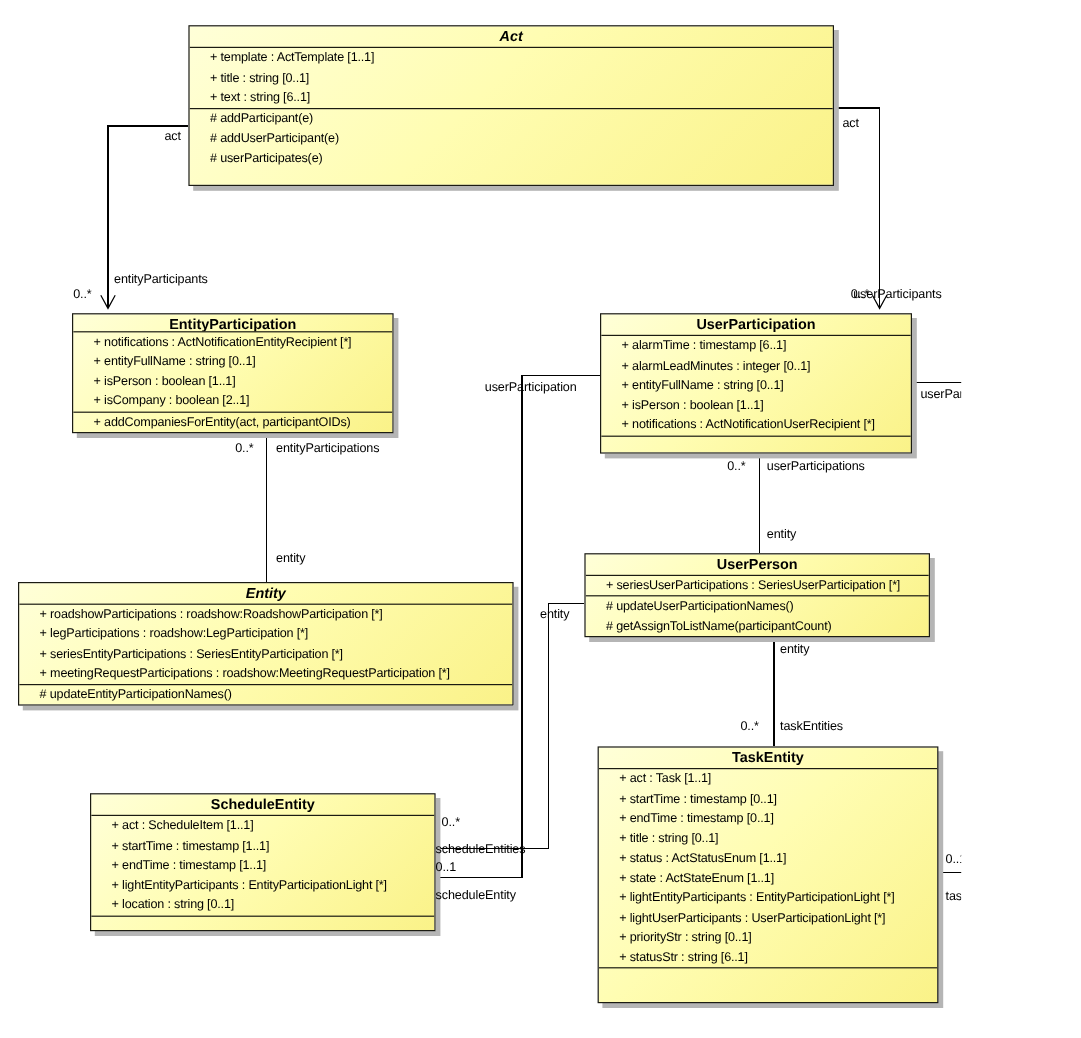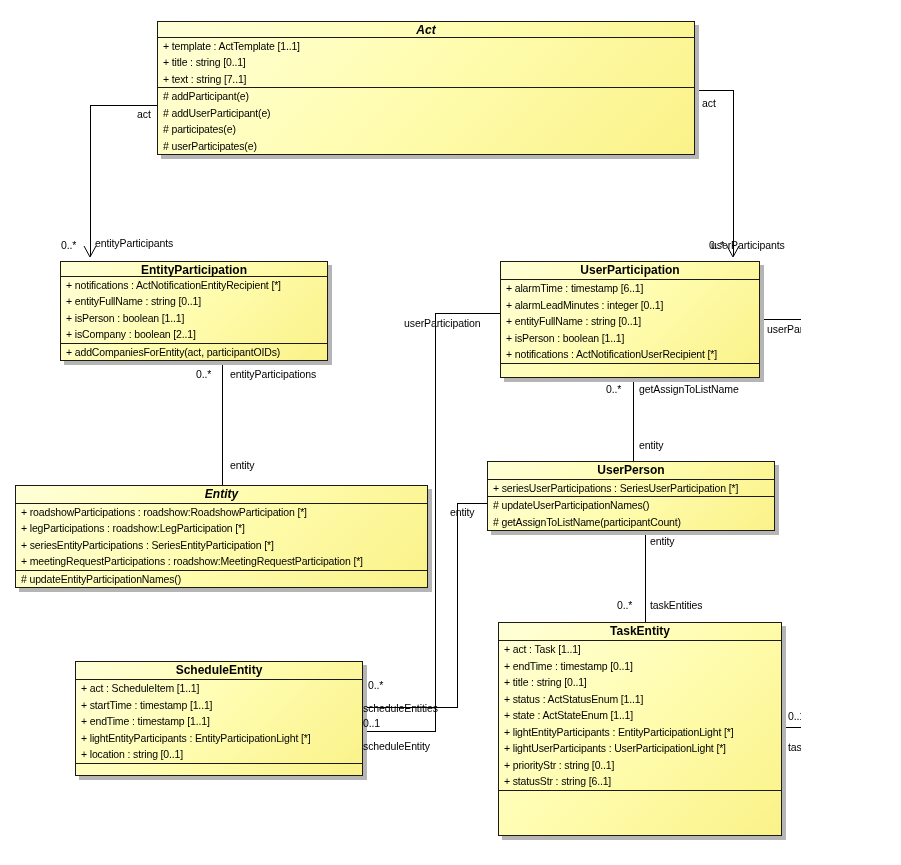--- a/index.html
+++ b/index.html
@@ -24,21 +24,21 @@
     box-sizing:border-box;
   }
   .uml-title{
     height:17px;line-height:16px;font-size:12px;font-weight:bold;text-align:center;
     border-bottom:1px solid var(--border);white-space:nowrap;overflow:hidden;
   }
   .uml-class.abstract .uml-title{font-style:italic;}
   .uml-attrs{flex:0 0 auto;}
   .uml-ops{flex:1 1 auto;border-top:1px solid var(--border);}
   .uml-row{
-    padding:1px 5px;line-height:14.5px;font-size:10.5px;letter-spacing:-0.15px;
+    padding:1px 17px;line-height:14.5px;font-size:10.5px;letter-spacing:-0.15px;
     white-space:nowrap;overflow:hidden;
   }
   .uml-row.static{}
   .edge-label{
     position:absolute;font-size:10.5px;line-height:12px;white-space:nowrap;
     letter-spacing:-0.1px;
   }
 </style>
 </head>
 <body>
@@ -56,26 +56,25 @@
     <path d="M500 313 H435 V731 H363"></path>
     <path d="M487 503 H457 V707 H363"></path>
     <path d="M760 319 H838 V727 H782"></path>
   </svg>
 
   <div class="uml-class abstract" style="left:157px;top:21px;width:538px;height:134px">
     <div class="uml-title">Act</div>
     <div class="uml-attrs">
         <div class="uml-row">+ template : ActTemplate [1..1]</div>
         <div class="uml-row">+ title : string [0..1]</div>
-        <div class="uml-row">+ text : string [7..1]</div>
+        <div class="uml-row">+ text : string [6..1]</div>
       </div>
     <div class="uml-ops">
         <div class="uml-row"># addParticipant(e)</div>
         <div class="uml-row"># addUserParticipant(e)</div>
-        <div class="uml-row"># participates(e)</div>
         <div class="uml-row"># userParticipates(e)</div>
       </div>
   </div>
 
   <div class="uml-class" style="left:60px;top:261px;width:268px;height:100px">
     <div class="uml-title">EntityParticipation</div>
     <div class="uml-attrs">
         <div class="uml-row">+ notifications : ActNotificationEntityRecipient [*]</div>
         <div class="uml-row">+ entityFullName : string [0..1]</div>
         <div class="uml-row">+ isPerson : boolean [1..1]</div>
@@ -131,46 +130,47 @@
         <div class="uml-row">+ lightEntityParticipants : EntityParticipationLight [*]</div>
         <div class="uml-row">+ location : string [0..1]</div>
       </div>
     <div class="uml-ops"></div>
   </div>
 
   <div class="uml-class" style="left:498px;top:622px;width:284px;height:214px">
     <div class="uml-title">TaskEntity</div>
     <div class="uml-attrs">
         <div class="uml-row">+ act : Task [1..1]</div>
+        <div class="uml-row">+ startTime : timestamp [0..1]</div>
         <div class="uml-row">+ endTime : timestamp [0..1]</div>
         <div class="uml-row">+ title : string [0..1]</div>
         <div class="uml-row">+ status : ActStatusEnum [1..1]</div>
         <div class="uml-row">+ state : ActStateEnum [1..1]</div>
         <div class="uml-row">+ lightEntityParticipants : EntityParticipationLight [*]</div>
         <div class="uml-row">+ lightUserParticipants : UserParticipationLight [*]</div>
         <div class="uml-row">+ priorityStr : string [0..1]</div>
         <div class="uml-row">+ statusStr : string [6..1]</div>
       </div>
     <div class="uml-ops"></div>
   </div>
 
   <div class="edge-label" style="left:137px;top:108px">act</div>
   <div class="edge-label" style="left:61px;top:239px">0..*</div>
-  <div class="edge-label" style="left:95px;top:237px">entityParticipants</div>
+  <div class="edge-label" style="left:95px;top:227px">entityParticipants</div>
 
   <div class="edge-label" style="left:702px;top:97px">act</div>
   <div class="edge-label" style="left:709px;top:239px">0..*</div>
   <div class="edge-label" style="left:711px;top:239px">userParticipants</div>
 
   <div class="edge-label" style="left:196px;top:368px">0..*</div>
   <div class="edge-label" style="left:230px;top:368px">entityParticipations</div>
   <div class="edge-label" style="left:230px;top:459px">entity</div>
 
   <div class="edge-label" style="left:606px;top:383px">0..*</div>
-  <div class="edge-label" style="left:639px;top:383px">getAssignToListName</div>
+  <div class="edge-label" style="left:639px;top:383px">userParticipations</div>
   <div class="edge-label" style="left:639px;top:439px">entity</div>
 
   <div class="edge-label" style="left:650px;top:535px">entity</div>
   <div class="edge-label" style="left:617px;top:599px">0..*</div>
   <div class="edge-label" style="left:650px;top:599px">taskEntities</div>
 
   <div class="edge-label" style="left:404px;top:317px">userParticipation</div>
   <div class="edge-label" style="left:363px;top:717px">0..1</div>
   <div class="edge-label" style="left:363px;top:740px">scheduleEntity</div>
 

